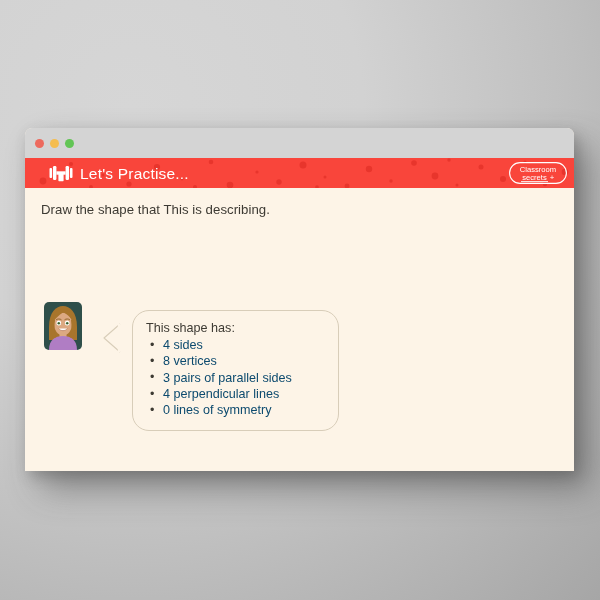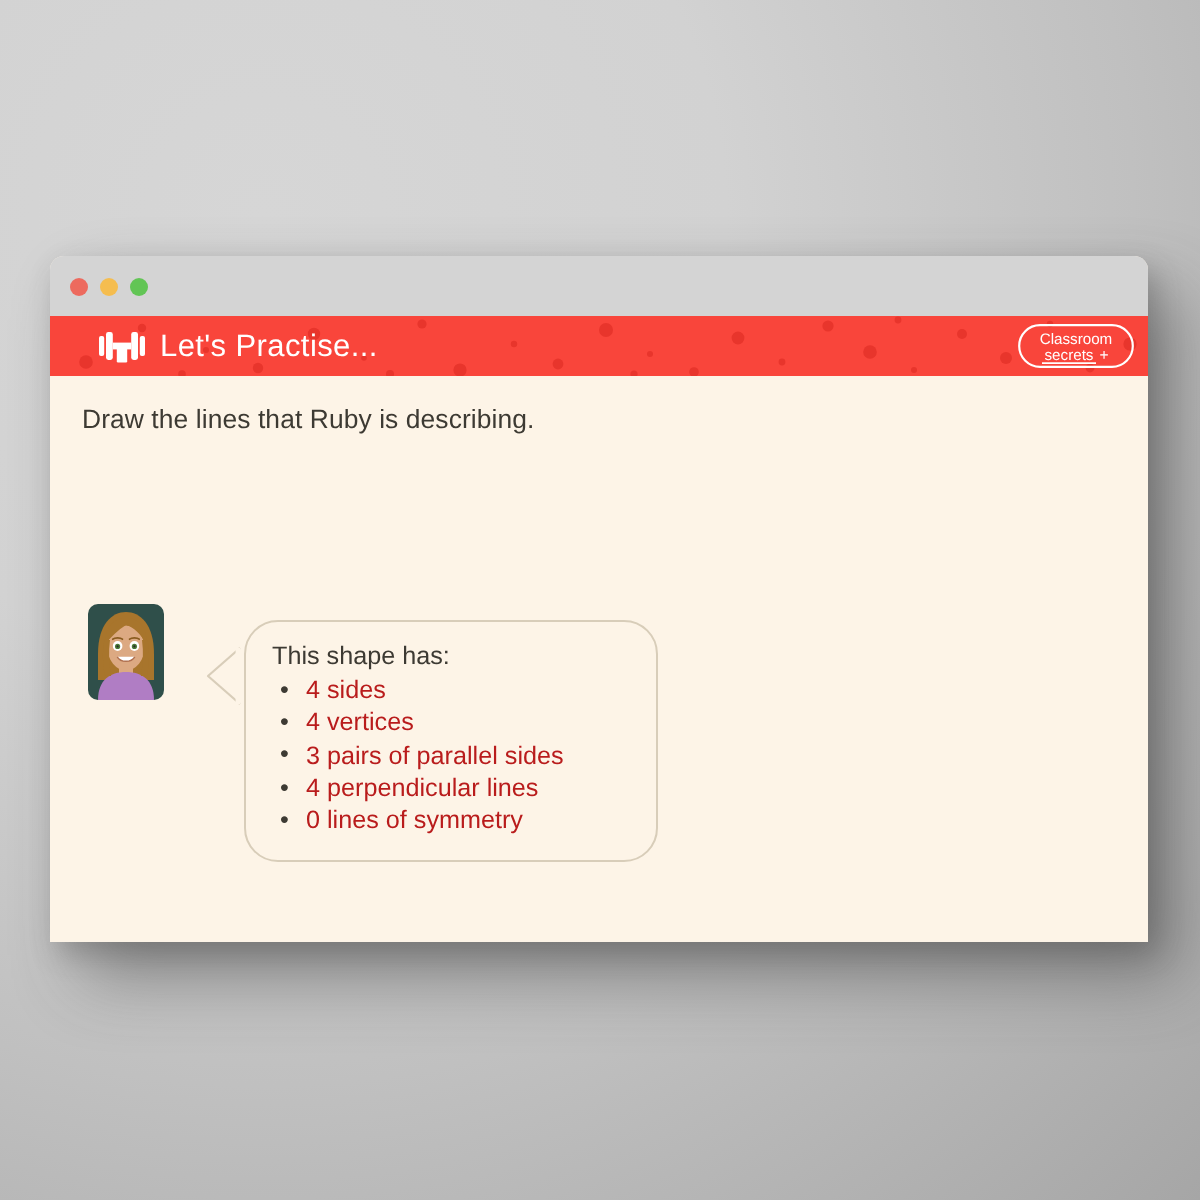--- a/index.html
+++ b/index.html
@@ -106,21 +106,21 @@
     position: absolute;
     left: 19px;
     top: 114px;
     width: 38px;
     height: 48px;
   }
 
   
   .bubble {
     position: absolute;
-    left: 97px;
+    left: 107px;
     top: 122px;
     width: 207px;
     border: 1.1px solid #d8cdb9;
     border-radius: 17px;
     background: #fdf4e7;
     padding: 10px 12px 11px 13px;
   }
   .bubble-tail {
     position: absolute;
     left: 78px;
@@ -130,21 +130,21 @@
     overflow: visible;
   }
   .bubble-lead {
     font-size: 12.6px;
     color: #3d3a33;
     margin-bottom: 2px;
   }
   .bubble-list { list-style: none; }
   .bubble-list li {
     font-size: 12.6px;
-    color: #b91c1c;
+    color: #0c4a6e;
     line-height: 1.30;
     padding-left: 17px;
     position: relative;
   }
   .bubble-list li::before {
     content: "\2022";
     position: absolute;
     left: 4px;
     top: -0.5px;
     font-size: 12.6px;
@@ -214,21 +214,21 @@
       <rect x="0.6" y="0.6" width="56.8" height="20.8" rx="10.4" fill="none" stroke="#ffffff" stroke-width="1.1"></rect>
       <text x="29" y="10" fill="#ffffff" font-family="Liberation Sans, sans-serif" font-size="7.6" text-anchor="middle">Classroom</text>
       <text x="25.5" y="18" fill="#ffffff" font-family="Liberation Sans, sans-serif" font-size="7.6" text-anchor="middle">secrets</text>
       <text x="43" y="18.2" fill="#ffffff" font-family="Liberation Sans, sans-serif" font-size="7.8" text-anchor="middle">+</text>
       <line x1="12" y1="19.6" x2="39" y2="19.6" stroke="#ffffff" stroke-width="0.9"></line>
     </svg>
   </div>
 
   <div class="content">
 
-    <div class="instruction">Draw the lines that Ruby is describing.</div>
+    <div class="instruction">Draw the shape that This is describing.</div>
 
     <svg class="avatar" viewBox="0 0 38 48">
       <defs>
         <clipPath id="avClip">
           <rect x="0" y="0" width="38" height="48" rx="5"></rect>
         </clipPath>
       </defs>
       <g clip-path="url(#avClip)">
         <rect x="0" y="0" width="38" height="48" fill="#2f4f4a"></rect>
 
@@ -263,21 +263,21 @@
 
     <svg class="bubble-tail" viewBox="0 0 18 30">
       <path d="M17 1 L1 15 L17 29" fill="#fdf4e7" stroke="#d8cdb9" stroke-width="1.1" stroke-linejoin="round"></path>
       <line x1="16" y1="1" x2="16" y2="29" stroke="#fdf4e7" stroke-width="2.4"></line>
     </svg>
 
     <div class="bubble">
       <div class="bubble-lead">This shape has:</div>
       <ul class="bubble-list">
         <li>4 sides</li>
-        <li>4 vertices</li>
+        <li>8 vertices</li>
         <li>3 pairs of parallel sides</li>
         <li>4 perpendicular lines</li>
         <li>0 lines of symmetry</li>
       </ul>
     </div>
 
   </div>
 </div>
 
 </body></html>

